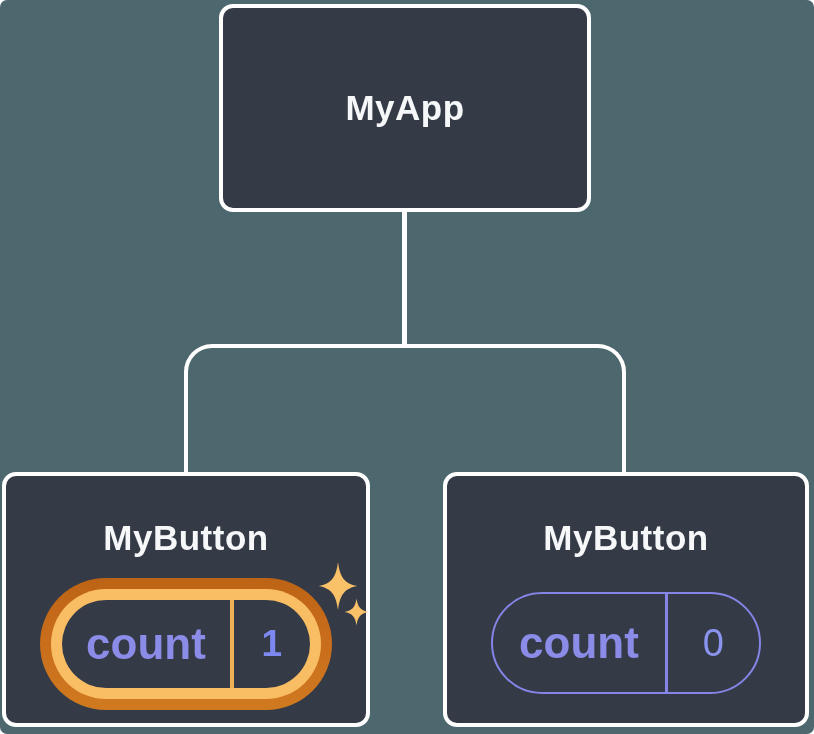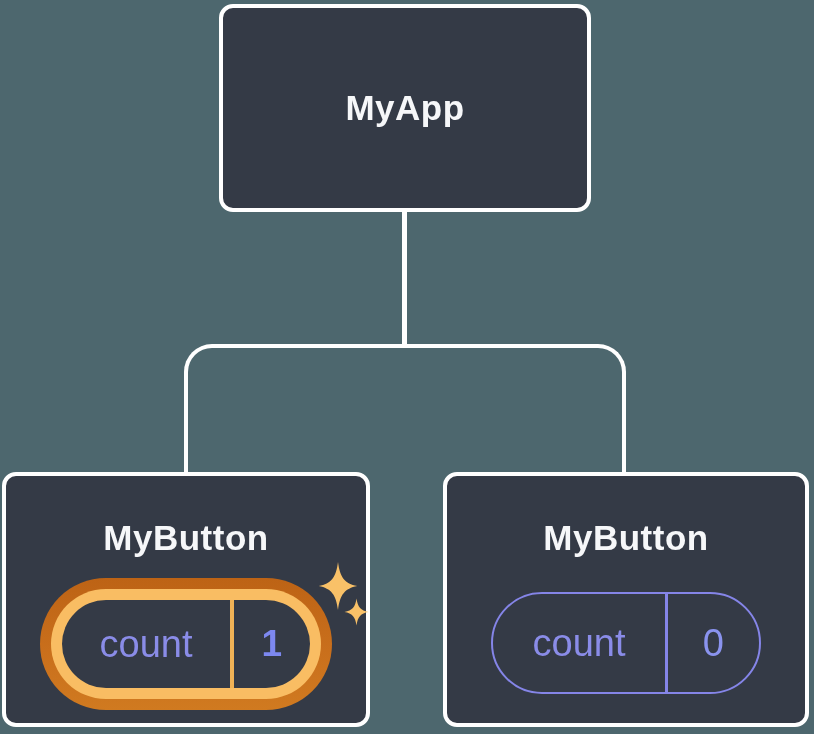--- a/index.html
+++ b/index.html
@@ -6,20 +6,21 @@
     margin: 0;
     padding: 0;
     font-family: "Liberation Sans", sans-serif;
   }
   .canvas {
     position: relative;
     width: 814px;
     height: 734px;
     background: #4d676e;
     overflow: hidden;
+    border-radius: 7px;
   }
   
   .node {
     position: absolute;
     background: #343a46;
     border: 4px solid #ffffff;
     border-radius: 14px;
     box-sizing: border-box;
   }
   .node-root {
@@ -139,22 +140,22 @@
     align-items: center;
     justify-content: center;
   }
   .pill-divider-gold {
     width: 3.5px;
     background: #f0b256;
   }
   
   .state-label {
     color: #8a8ce8;
-    font-size: 38px;
-    font-weight: 400;
+    font-size: 44px;
+    font-weight: 700;
   }
   .state-value-bold {
     color: #7d88f0;
     font-size: 37px;
     font-weight: 700;
   }
   .state-value-plain {
     color: #8a93ee;
     font-size: 38px;
     font-weight: 400;

